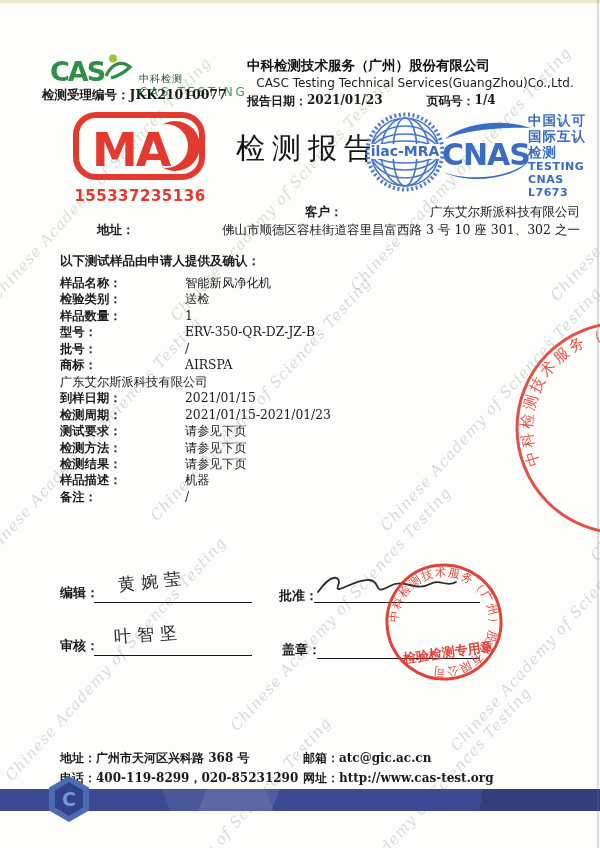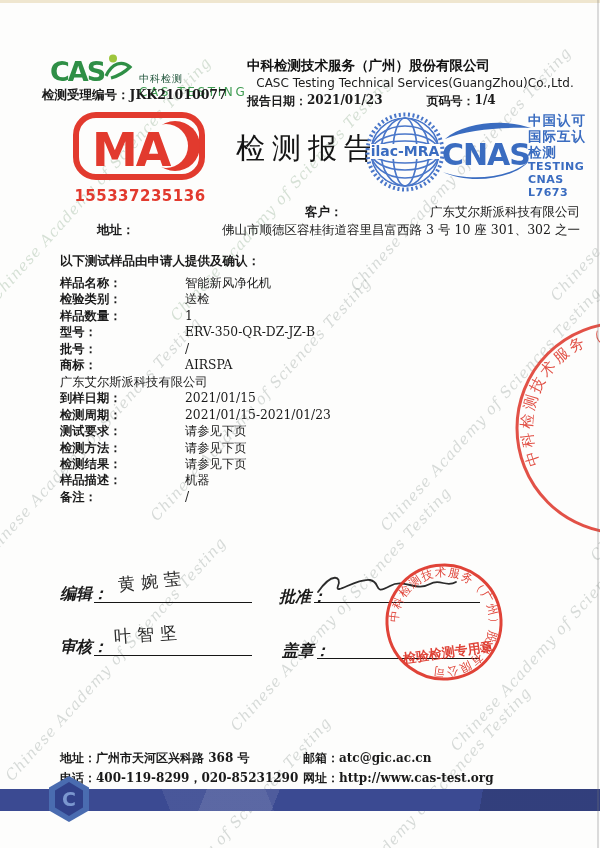--- a/index.html
+++ b/index.html
@@ -44,21 +44,21 @@
   
   .lbl{font-weight:bold;}
   .cust-row{left:60px;width:520px;font-size:12.5px;display:flex;z-index:2;justify-content:flex-end;}
   .cust-row .lbl{width:125px;flex:none;}
   .intro{left:60px;top:253px;font-size:12.5px;font-weight:bold;z-index:2;}
   .samples{left:60px;top:275px;width:520px;z-index:2;}
   .s-row{display:flex;line-height:16.45px;font-size:12.3px;}
   .s-row .lbl{width:125px;flex:none;}
 
   
-  .sig-lbl{font-size:16px;font-weight:bold;z-index:2;font-style:italic;}
+  .sig-lbl{font-size:13px;font-weight:bold;z-index:2;}
   .sig-name{font-size:17px;color:#2b2b2b;letter-spacing:6px;z-index:2;font-family:"DejaVu Serif",serif;}
   .sig-line{position:absolute;height:1.4px;background:#161616;z-index:2;}
 
   .stamp{z-index:3;transform:rotate(-8deg);}
   .edge-stamp{z-index:3;}
 
   
   .foot{font-size:12px;font-weight:bold;z-index:2;}
   .strip{left:0;top:789px;width:600px;height:22px;z-index:2;
     background:

